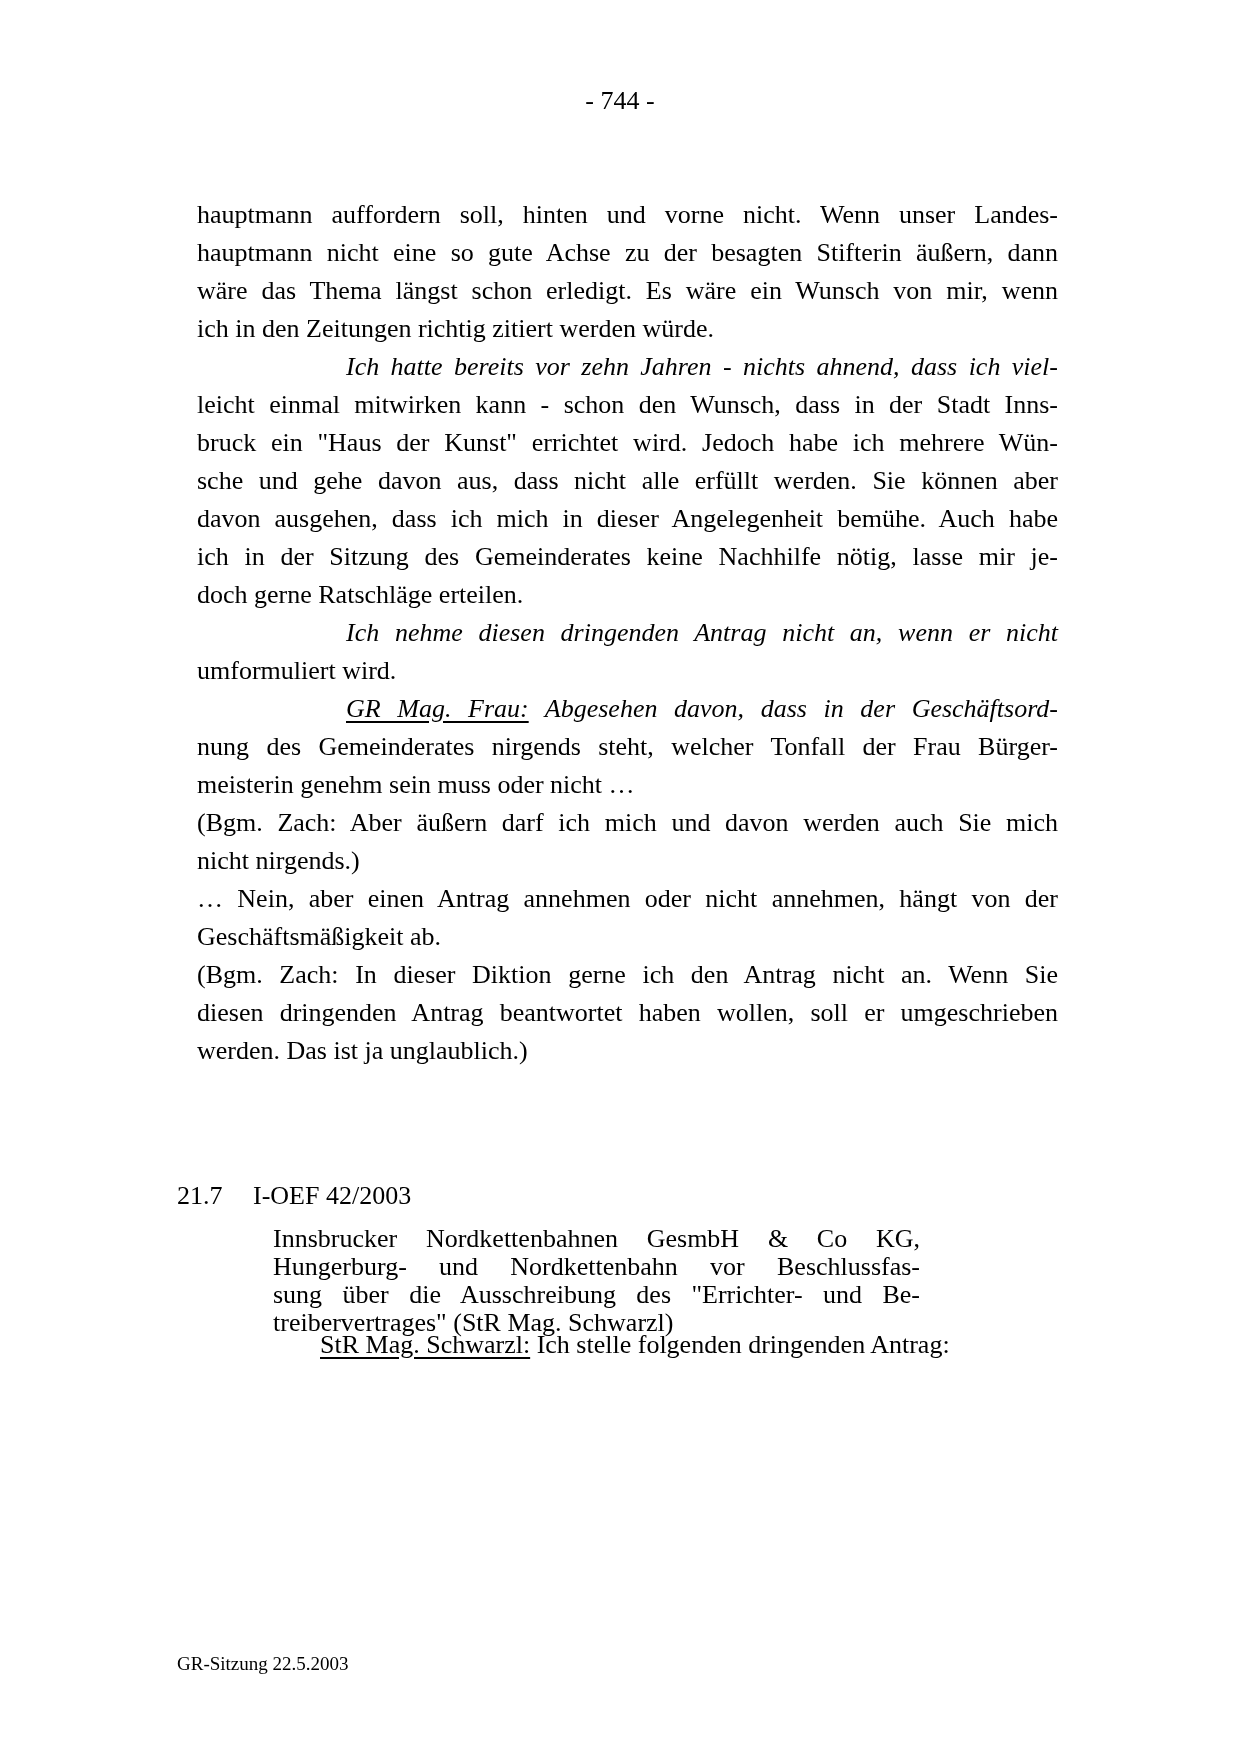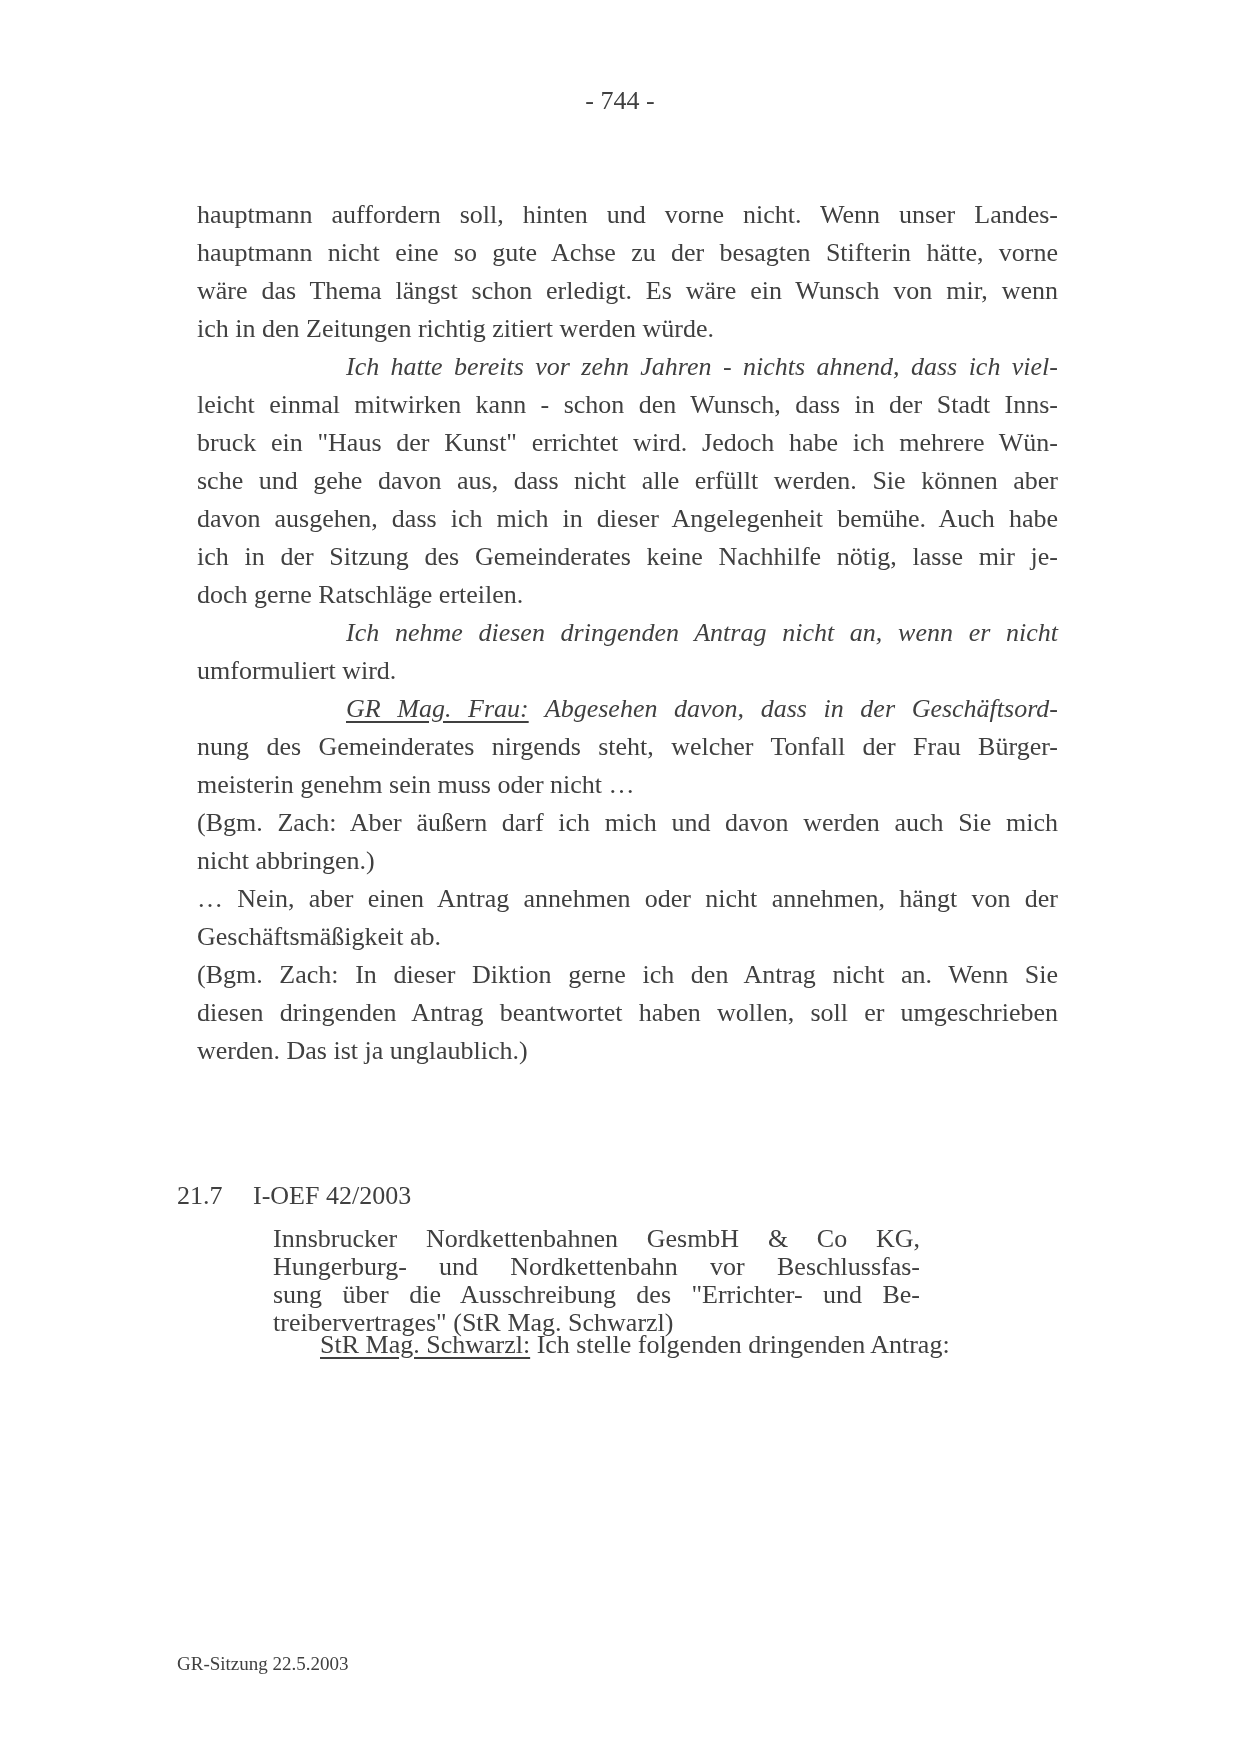--- a/index.html
+++ b/index.html
@@ -6,21 +6,21 @@
     margin: 0;
     padding: 0;
     background: #ffffff;
   }
   .page {
     position: relative;
     width: 1240px;
     height: 1755px;
     background: #ffffff;
     font-family: "Liberation Serif", "DejaVu Serif", serif;
-    color: #404040;
+    color: #000000;
     overflow: hidden;
   }
   .page-number {
     position: absolute;
     top: 82px;
     left: 0;
     width: 1240px;
     text-align: center;
     font-size: 26px;
     line-height: 38px;
@@ -88,37 +88,37 @@
 </style>
 </head>
 <body>
 
 <div class="page">
 
   <div class="page-number">- 744 -</div>
 
   <div class="body-block">
     <div class="line">hauptmann auffordern soll, hinten und vorne nicht. Wenn unser Landes-</div>
-    <div class="line">hauptmann nicht eine so gute Achse zu der besagten Stifterin hätte, vorne</div>
+    <div class="line">hauptmann nicht eine so gute Achse zu der besagten Stifterin äußern, dann</div>
     <div class="line">wäre das Thema längst schon erledigt. Es wäre ein Wunsch von mir, wenn</div>
     <div class="line last">ich in den Zeitungen richtig zitiert werden würde.</div>
     <div class="line indent">Ich hatte bereits vor zehn Jahren - nichts ahnend, dass ich viel-</div>
     <div class="line">leicht einmal mitwirken kann - schon den Wunsch, dass in der Stadt Inns-</div>
     <div class="line">bruck ein "Haus der Kunst" errichtet wird. Jedoch habe ich mehrere Wün-</div>
     <div class="line">sche und gehe davon aus, dass nicht alle erfüllt werden. Sie können aber</div>
     <div class="line">davon ausgehen, dass ich mich in dieser Angelegenheit bemühe. Auch habe</div>
     <div class="line">ich in der Sitzung des Gemeinderates keine Nachhilfe nötig, lasse mir je-</div>
     <div class="line last">doch gerne Ratschläge erteilen.</div>
     <div class="line indent">Ich nehme diesen dringenden Antrag nicht an, wenn er nicht</div>
     <div class="line last">umformuliert wird.</div>
     <div class="line indent"><span class="u">GR Mag. Frau:</span><span> Abgesehen davon, dass in der Geschäftsord-</span></div>
     <div class="line">nung des Gemeinderates nirgends steht, welcher Tonfall der Frau Bürger-</div>
     <div class="line last">meisterin genehm sein muss oder nicht …</div>
     <div class="line">(Bgm. Zach: Aber äußern darf ich mich und davon werden auch Sie mich</div>
-    <div class="line last">nicht abbringen.)</div>
+    <div class="line last">nicht nirgends.)</div>
     <div class="line">… Nein, aber einen Antrag annehmen oder nicht annehmen, hängt von der</div>
     <div class="line last">Geschäftsmäßigkeit ab.</div>
     <div class="line">(Bgm. Zach: In dieser Diktion gerne ich den Antrag nicht an. Wenn Sie</div>
     <div class="line">diesen dringenden Antrag beantwortet haben wollen, soll er umgeschrieben</div>
     <div class="line last">werden. Das ist ja unglaublich.)</div>
   </div>
 
   <div class="section-heading">
     <span class="section-number">21.7</span>
     <span class="section-code">I-OEF 42/2003</span>

